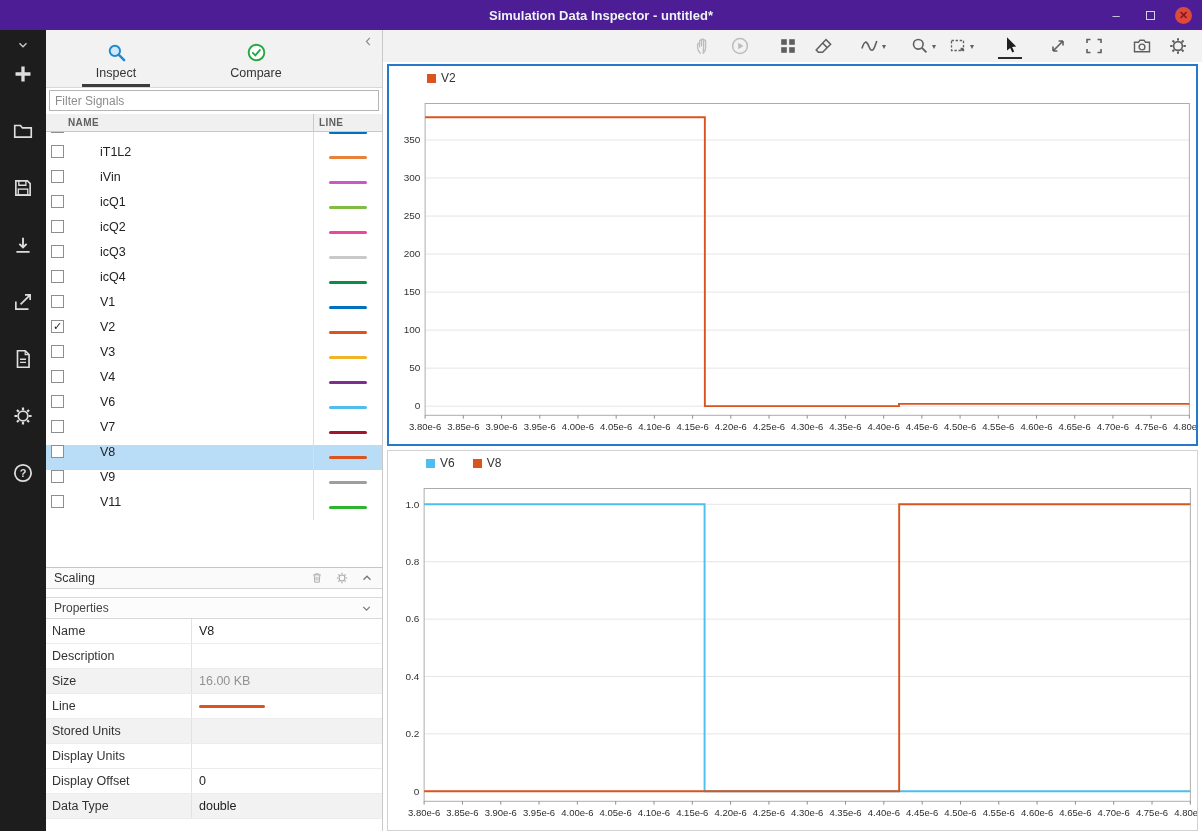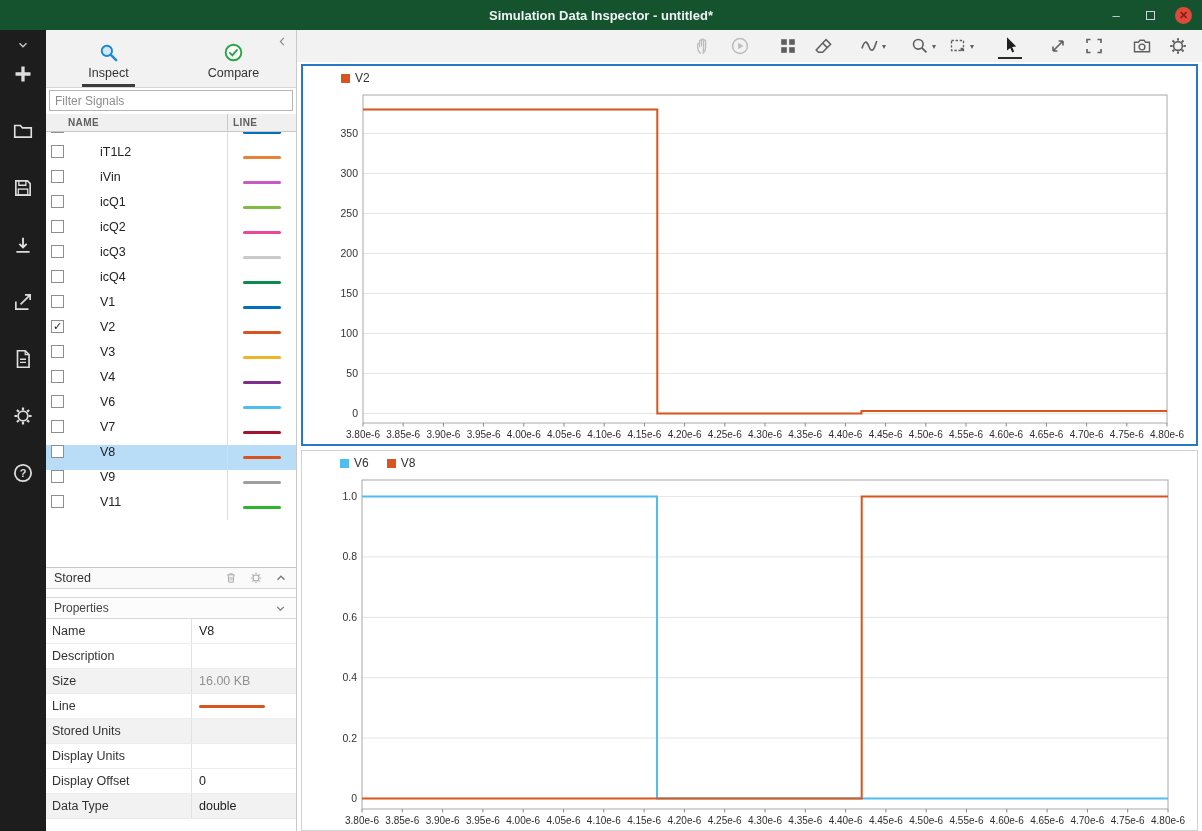--- a/index.html
+++ b/index.html
@@ -1,39 +1,39 @@
 <!DOCTYPE html>
 <html><head>
 <meta charset="utf-8">
 <style>
   *{box-sizing:border-box;margin:0;padding:0}
   html,body{width:1202px;height:831px;overflow:hidden}
   body{font-family:"Liberation Sans",sans-serif;background:#fff;-webkit-font-smoothing:antialiased}
   .window{width:1202px;height:831px;display:flex;flex-direction:column;background:#fff}
 
   
-  .titlebar{height:30px;flex:none;background:#14532d;position:relative;display:flex;align-items:center}
+  .titlebar{height:30px;flex:none;background:#4c1d95;position:relative;display:flex;align-items:center}
   .titlebar .title{position:absolute;left:0;right:0;text-align:center;font-size:13px;color:#eef2f4;font-weight:700}
   .win-controls{margin-left:auto;display:flex;align-items:center;gap:16px;padding-right:10px;z-index:2}
   .win-btn{width:18px;height:18px;display:flex;align-items:center;justify-content:center;color:#cfd6da;font-size:13px;cursor:default}
   .win-btn.max span{width:9px;height:9px;border:1.5px solid #cfd6da;display:block}
   .win-btn.close{width:17px;height:17px;border-radius:50%;background:#e0483c;color:#7d1d16;font-size:11px;font-weight:700}
 
   .app{flex:1;display:flex;min-height:0}
 
   
   .side-strip{width:46px;flex:none;background:#1d1d1d;display:flex;flex-direction:column;align-items:center}
   .strip-chevron{margin-top:6px;height:18px;width:24px;color:#c9c9c9;display:flex;align-items:center;justify-content:center}
   .strip-btn{width:40px;height:40px;color:#dedede;display:flex;align-items:center;justify-content:center;margin-bottom:17px}
   .strip-btn:first-of-type{margin-top:36px}
   .strip-btn svg{width:22px;height:22px}
   .strip-chevron svg{width:14px;height:14px}
 
   
-  .left-panel{width:251px;flex:none;background:#fdba74;border-right:1px solid #c9c9c9;display:flex;flex-direction:column;min-height:0}
+  .left-panel{width:337px;flex:none;background:#fdba74;border-right:1px solid #c9c9c9;display:flex;flex-direction:column;min-height:0}
   .tabs-area{height:58px;flex:none;background:#f2f2f2;border-bottom:1px solid #d8d8d8;display:flex;position:relative}
   .tab{width:140px;display:flex;flex-direction:column;align-items:center;justify-content:center;gap:3px;position:relative;padding-top:4px;cursor:default}
   .tab .tab-label{font-size:12.5px;color:#333}
   .tab.active::after{content:"";position:absolute;bottom:0;left:36px;right:36px;height:3px;background:#3c3c3c}
   .tab svg{width:21px;height:21px}
   .panel-collapse{position:absolute;top:4px;right:4px;width:16px;height:16px;color:#8a8a8a}
   .panel-collapse svg{width:13px;height:13px}
 
   .filter-row{height:26px;flex:none;padding:2px 3px;background:#fff}
   .filter-row input{width:100%;height:21px;border:1px solid #b5b5b5;font-family:"Liberation Sans",sans-serif;font-size:12px;padding:8px 5px;color:#333;outline:none}
@@ -343,21 +343,21 @@
               <div class="checkbox"></div>
             </div>
             <div class="name-cell">V11</div>
             <div class="line-cell">
               <div class="swatch" style="background: rgb(45, 181, 45);"></div>
             </div>
           </div>
         </div>
 
       <div class="archive-bar">
-        <span class="archive-label">Stored</span>
+        <span class="archive-label">Scaling</span>
         <span class="ic">
           <svg viewBox="0 0 20 20" fill="none" stroke="currentColor" stroke-width="1.3">
             <path d="M4.5 5.5h11M8 5.5V4h4v1.5M6 5.5l.7 10.5h6.6L14 5.5M8.6 8.2v5.4M11.4 8.2v5.4"></path>
           </svg>
         </span>
         <span class="ic">
           <svg viewBox="0 0 20 20" fill="none" stroke="currentColor">
             <circle cx="10" cy="10" r="4.2" stroke-width="1.5"></circle>
             <g stroke-width="1.7">
               <path d="M10 2.6v2.2M10 15.2v2.2M2.6 10h2.2M15.2 10h2.2M4.8 4.8l1.6 1.6M13.6 13.6l1.6 1.6M15.2 4.8l-1.6 1.6M4.8 15.2l1.6-1.6"></path>

